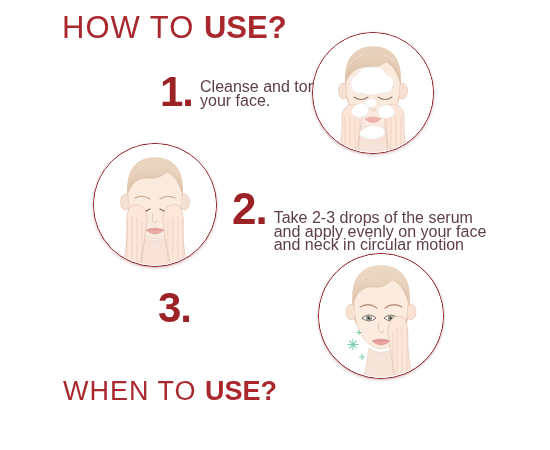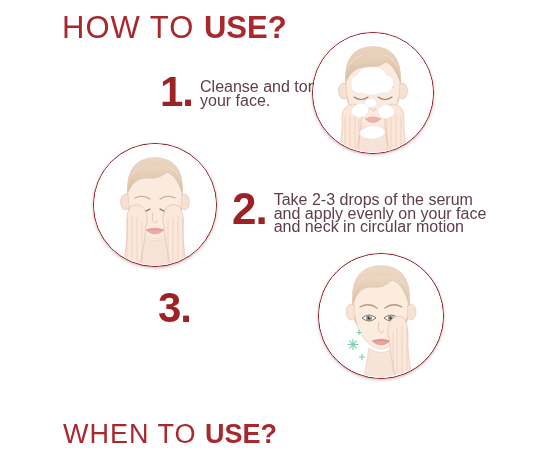--- a/index.html
+++ b/index.html
@@ -17,21 +17,21 @@
     position:absolute;
     color:#a8282e;
     letter-spacing:0.5px;
     white-space:nowrap;
     font-weight:400;
   }
   .heading .light{font-weight:400;letter-spacing:1px;}
   .heading .bold{font-weight:700;letter-spacing:0px;}
 
   #how-heading{left:62px;top:11px;font-size:31px;line-height:34px;}
-  #when-heading{left:63px;top:376px;font-size:27px;line-height:30px;margin-top:43px;}
+  #when-heading{left:63px;top:376px;font-size:27px;line-height:30px;}
 
   
   .step{position:absolute;display:flex;align-items:flex-start;}
   .step-num{
     color:#9c2226;
     font-weight:700;
     font-size:40px;
     line-height:36px;
     letter-spacing:-1px;
     margin-right:7px;
@@ -41,21 +41,21 @@
     color:#5d4046;
     font-size:16px;
     line-height:13.5px;
     padding-top:6px;
     white-space:pre-line;
   }
   #step-1{left:160px;top:74px;}
   #step-1 .step-num{font-size:42px;}
   #step-2{left:232px;top:190px;}
   #step-2 .step-num{font-size:44px;line-height:38px;}
-  #step-2 .step-text{padding-top:3px;}
+  #step-2 .step-text{padding-top:3px;margin-top:18px;}
   #step-3{left:158px;top:289px;}
   #step-3 .step-num{font-size:42px;line-height:37px;}
   #step-3 .step-text{padding-top:3px;}
 
   .when-text{
     position:absolute;
     left:272px;top:378px;
     color:#3d3d42;
     font-size:11.5px;
     line-height:14px;

